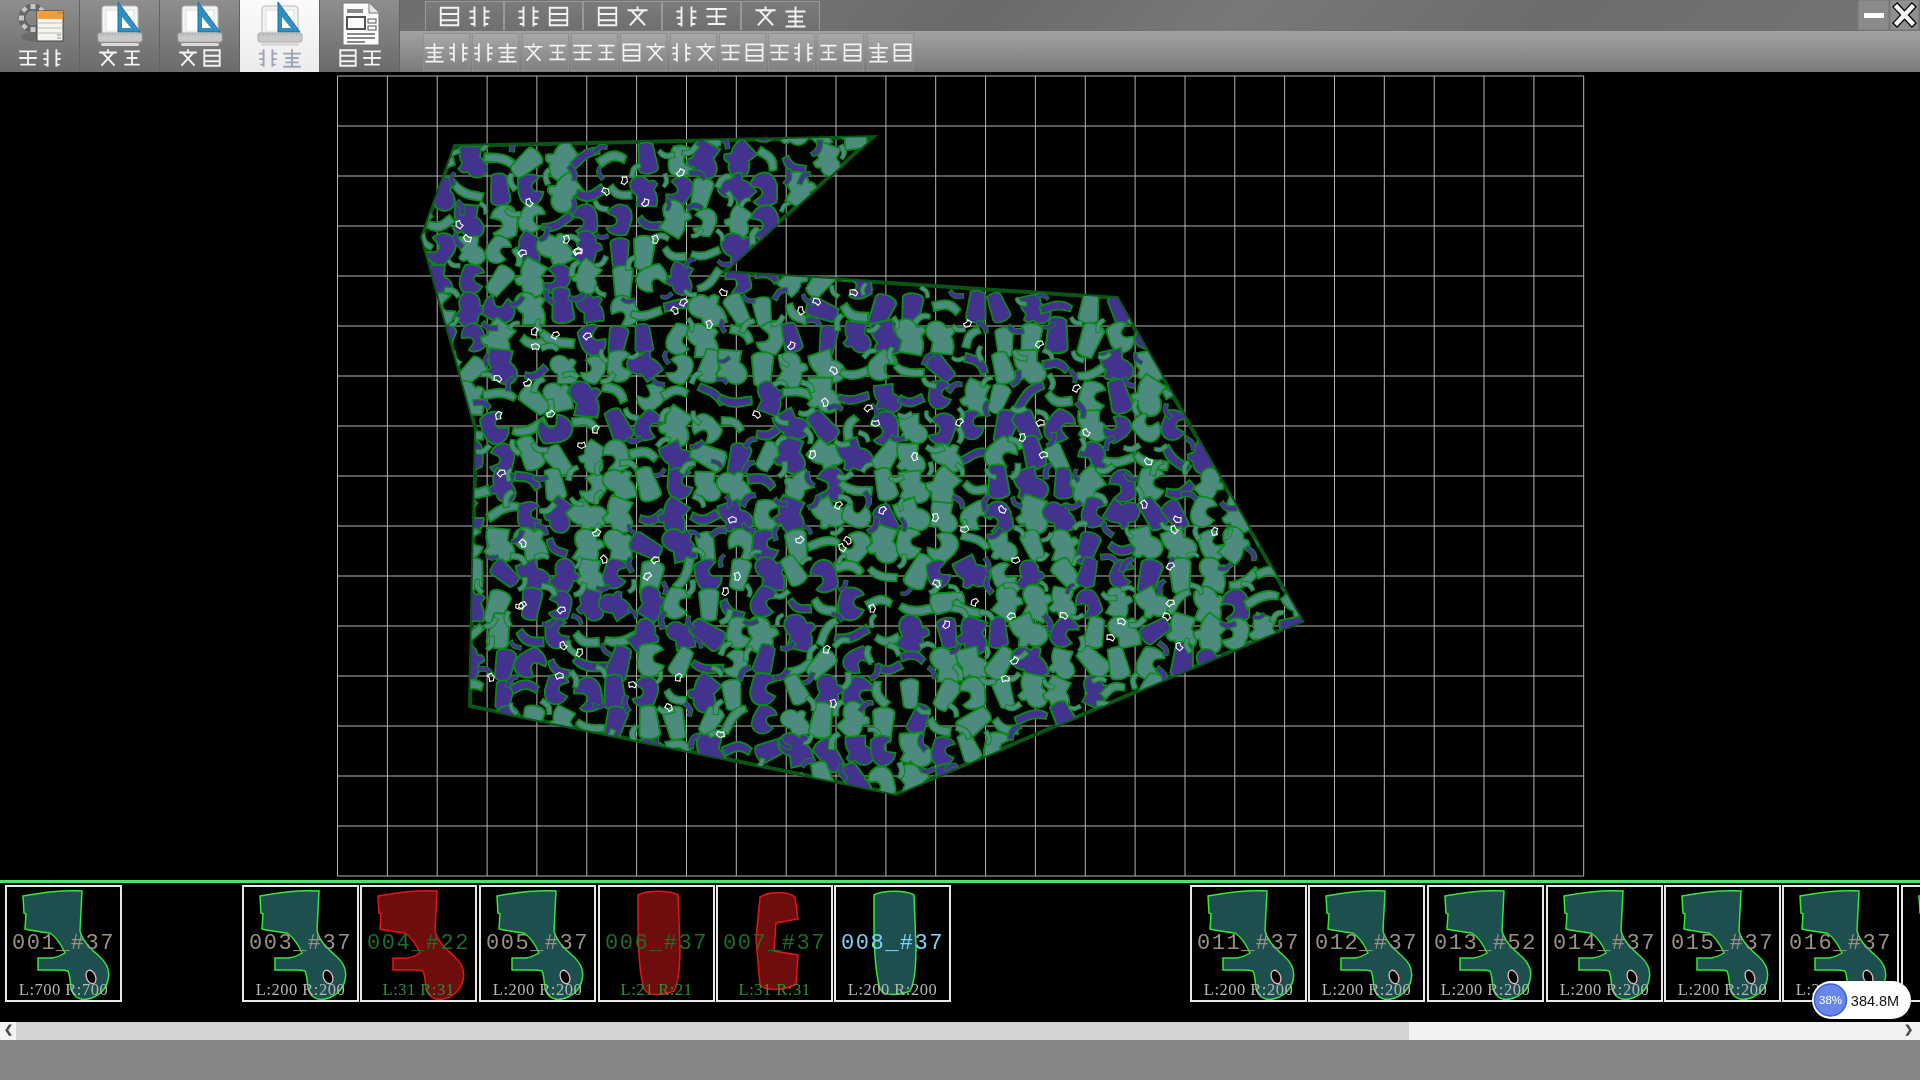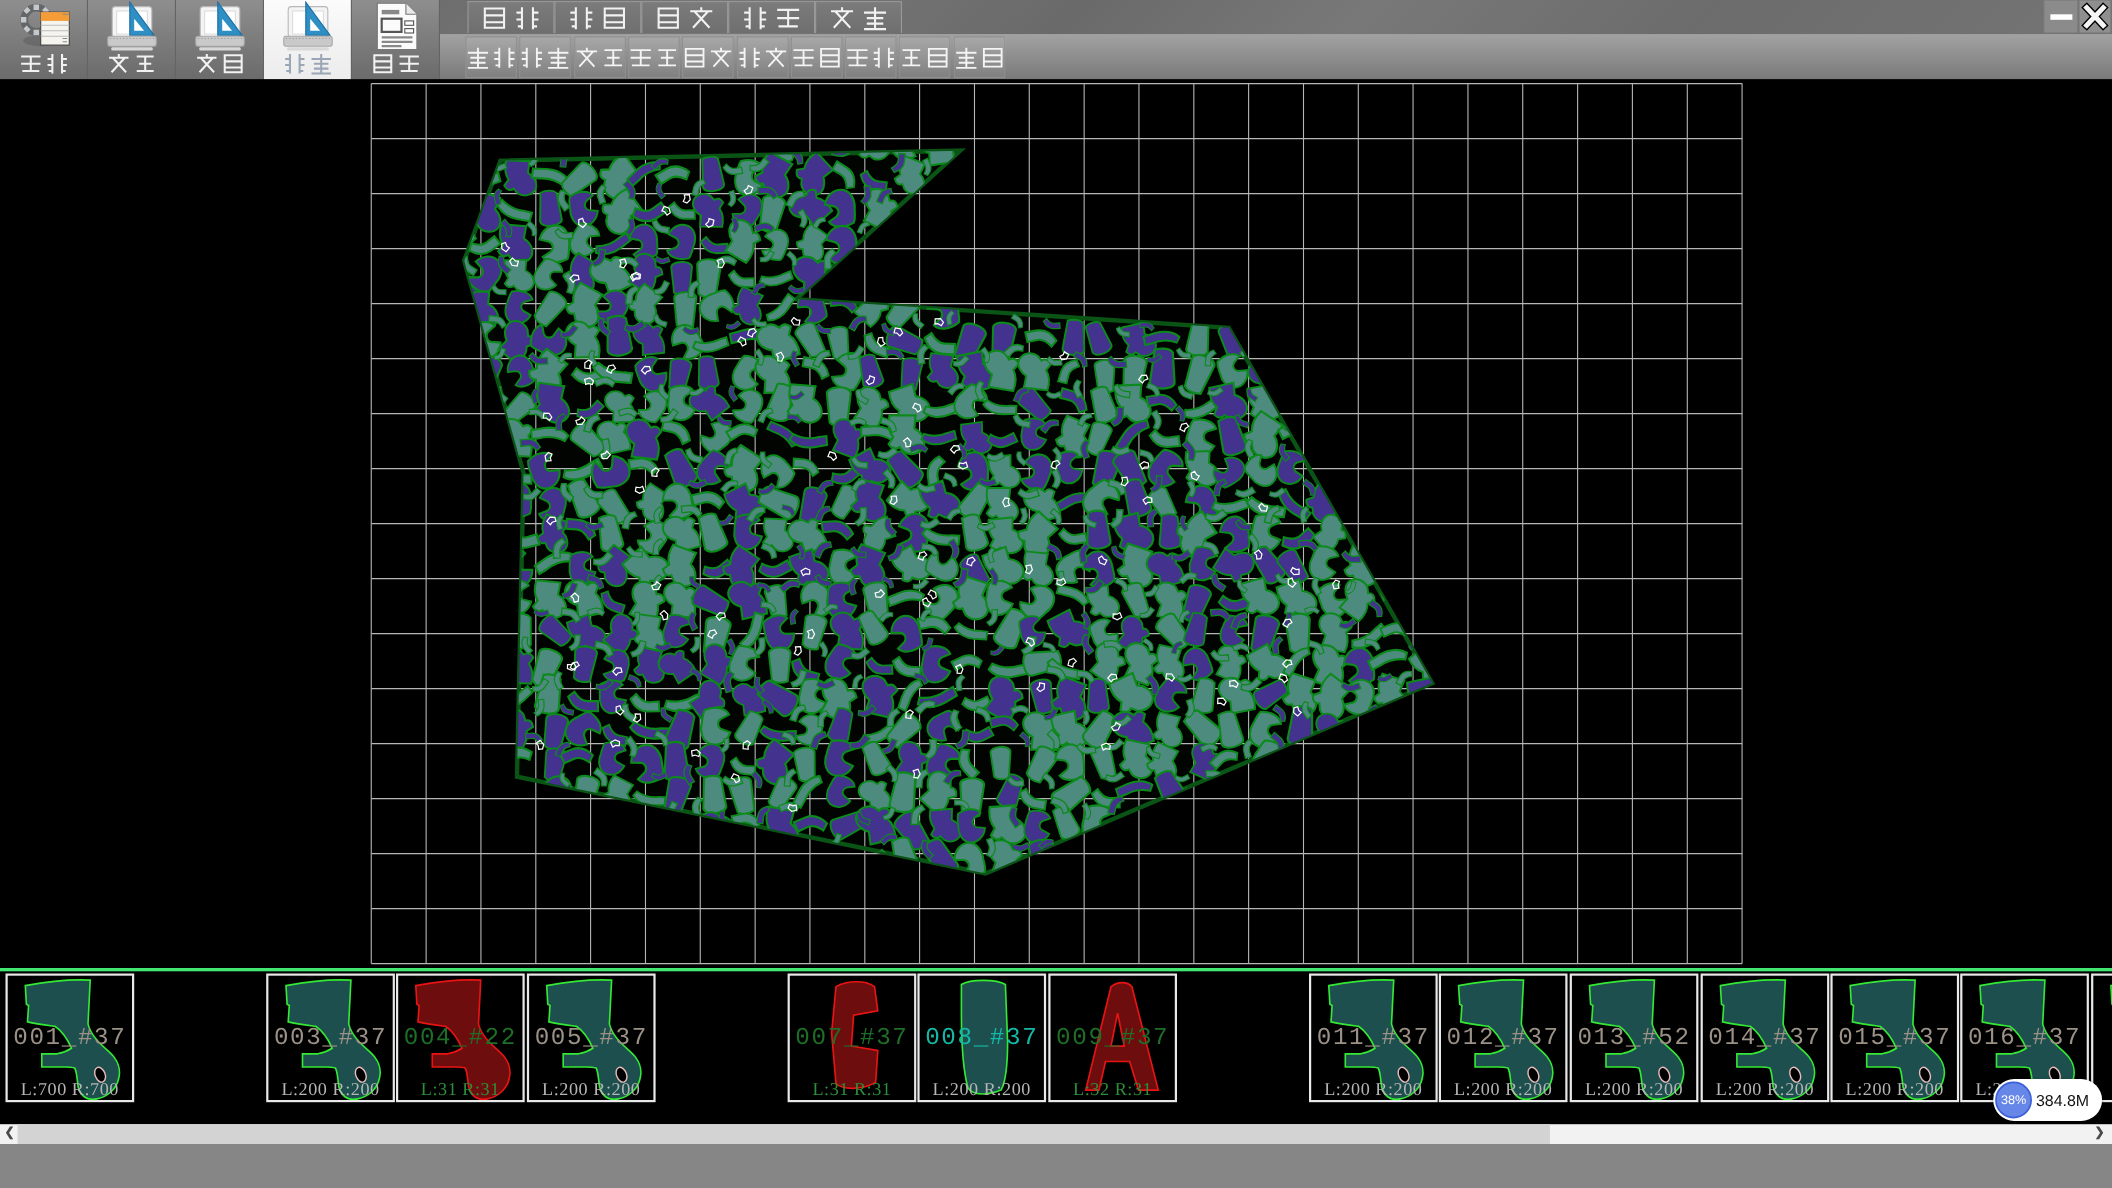--- a/index.html
+++ b/index.html
@@ -1327,29 +1327,29 @@
         <path d="M16,9 C32,6 56,3 75,4 L73,44 C76,55 84,62 92,69 C100,76 103,85 101,93 C99,103 91,110 81,112 C72,114 66,109 64,101 C63,94 63,88 61,84 C58,83 55,83 52,83 L31,83 L31,71 L45,71 C51,70 55,68 58,66 C54,57 49,50 43,46 C35,45 26,44 18,42 L19,27 L17,26 Z" fill="#1d4f4e" stroke="#35e835" stroke-width="1.5"></path>
         <ellipse cx="84" cy="90" rx="4.5" ry="7" transform="rotate(-22 84 90)" fill="#000" stroke="#e8bcbc" stroke-width="1.3"></ellipse>
       </svg><div class="clabel" style="color:#9b9186">003_#37</div><div class="cstat" style="color:#b5b5b5">L:200 R:200</div></div>
     <div class="cell" style="left:360px"><svg width="113" height="113" viewBox="0 0 113 113">
         <path d="M16,9 C32,6 56,3 75,4 L73,44 C76,55 84,62 92,69 C100,76 103,85 101,93 C99,103 91,110 81,112 C72,114 66,109 64,101 C63,94 63,88 61,84 C58,83 55,83 52,83 L31,83 L31,71 L45,71 C51,70 55,68 58,66 C54,57 49,50 43,46 C35,45 26,44 18,42 L19,27 L17,26 Z" fill="#6e0d0d" stroke="#e81414" stroke-width="1.5"></path>
       </svg><div class="clabel" style="color:#1e6e28">004_#22</div><div class="cstat" style="color:#2e8f3a">L:31 R:31</div></div>
     <div class="cell" style="left:479px"><svg width="113" height="113" viewBox="0 0 113 113">
         <path d="M16,9 C32,6 56,3 75,4 L73,44 C76,55 84,62 92,69 C100,76 103,85 101,93 C99,103 91,110 81,112 C72,114 66,109 64,101 C63,94 63,88 61,84 C58,83 55,83 52,83 L31,83 L31,71 L45,71 C51,70 55,68 58,66 C54,57 49,50 43,46 C35,45 26,44 18,42 L19,27 L17,26 Z" fill="#1d4f4e" stroke="#35e835" stroke-width="1.5"></path>
         <ellipse cx="84" cy="90" rx="4.5" ry="7" transform="rotate(-22 84 90)" fill="#000" stroke="#e8bcbc" stroke-width="1.3"></ellipse>
       </svg><div class="clabel" style="color:#9b9186">005_#37</div><div class="cstat" style="color:#b5b5b5">L:200 R:200</div></div>
+    <div class="cell" style="left:598px"><svg width="113" height="113" viewBox="0 0 113 113">
+        <path d="M38,8 C46,3 70,3 78,8 L80,60 C80,82 78,97 74,104 C62,109 48,109 44,102 C40,88 38,66 38,34 Z" fill="#6e0d0d" stroke="#e81414" stroke-width="1.5"></path>
+      </svg><div class="clabel" style="color:#1e6e28">006_#37</div><div class="cstat" style="color:#2e8f3a">L:21 R:21</div></div>
     <div class="cell" style="left:716px"><svg width="113" height="113" viewBox="0 0 113 113">
         <path d="M42,10 C52,4 70,4 77,10 L80,32 L58,36 L56,64 L80,68 L78,97 C66,104 48,104 42,98 L38,52 Z" fill="#6e0d0d" stroke="#e81414" stroke-width="1.5"></path>
       </svg><div class="clabel" style="color:#1e6e28">007_#37</div><div class="cstat" style="color:#2e8f3a">L:31 R:31</div></div>
     <div class="cell" style="left:834px"><svg width="113" height="113" viewBox="0 0 113 113">
         <path d="M38,8 C46,3 70,3 78,8 L80,60 C80,82 78,97 74,104 C62,109 48,109 44,102 C40,88 38,66 38,34 Z" fill="#1d4f4e" stroke="#35e835" stroke-width="1.5"></path>
-      </svg><div class="clabel" style="color:#14b8a6">008_#37</div><div class="cstat" style="color:#b5b5b5">L:200 R:200</div></div>
-    <div class="cell" style="left:953px"><svg width="113" height="113" viewBox="0 0 113 113">
-        <path d="M32,104 L55,10 C61,5 70,5 74,10 L98,104 L80,104 L72,78 L50,78 L44,104 Z M55,64 L67,64 L61,34 Z" fill="#6e0d0d" stroke="#e81414" stroke-width="1.5" fill-rule="evenodd"></path>
-      </svg><div class="clabel" style="color:#1e6e28">009_#37</div><div class="cstat" style="color:#2e8f3a">L:32 R:31</div></div>
+      </svg><div class="clabel" style="color:#7dd3fc">008_#37</div><div class="cstat" style="color:#b5b5b5">L:200 R:200</div></div>
     <div class="cell" style="left:1190px"><svg width="113" height="113" viewBox="0 0 113 113">
         <path d="M16,9 C32,6 56,3 75,4 L73,44 C76,55 84,62 92,69 C100,76 103,85 101,93 C99,103 91,110 81,112 C72,114 66,109 64,101 C63,94 63,88 61,84 C58,83 55,83 52,83 L31,83 L31,71 L45,71 C51,70 55,68 58,66 C54,57 49,50 43,46 C35,45 26,44 18,42 L19,27 L17,26 Z" fill="#1d4f4e" stroke="#35e835" stroke-width="1.5"></path>
         <ellipse cx="84" cy="90" rx="4.5" ry="7" transform="rotate(-22 84 90)" fill="#000" stroke="#e8bcbc" stroke-width="1.3"></ellipse>
       </svg><div class="clabel" style="color:#9b9186">011_#37</div><div class="cstat" style="color:#b5b5b5">L:200 R:200</div></div>
     <div class="cell" style="left:1308px"><svg width="113" height="113" viewBox="0 0 113 113">
         <path d="M16,9 C32,6 56,3 75,4 L73,44 C76,55 84,62 92,69 C100,76 103,85 101,93 C99,103 91,110 81,112 C72,114 66,109 64,101 C63,94 63,88 61,84 C58,83 55,83 52,83 L31,83 L31,71 L45,71 C51,70 55,68 58,66 C54,57 49,50 43,46 C35,45 26,44 18,42 L19,27 L17,26 Z" fill="#1d4f4e" stroke="#35e835" stroke-width="1.5"></path>
         <ellipse cx="84" cy="90" rx="4.5" ry="7" transform="rotate(-22 84 90)" fill="#000" stroke="#e8bcbc" stroke-width="1.3"></ellipse>
       </svg><div class="clabel" style="color:#9b9186">012_#37</div><div class="cstat" style="color:#b5b5b5">L:200 R:200</div></div>
     <div class="cell" style="left:1427px"><svg width="113" height="113" viewBox="0 0 113 113">
         <path d="M16,9 C32,6 56,3 75,4 L73,44 C76,55 84,62 92,69 C100,76 103,85 101,93 C99,103 91,110 81,112 C72,114 66,109 64,101 C63,94 63,88 61,84 C58,83 55,83 52,83 L31,83 L31,71 L45,71 C51,70 55,68 58,66 C54,57 49,50 43,46 C35,45 26,44 18,42 L19,27 L17,26 Z" fill="#1d4f4e" stroke="#35e835" stroke-width="1.5"></path>

